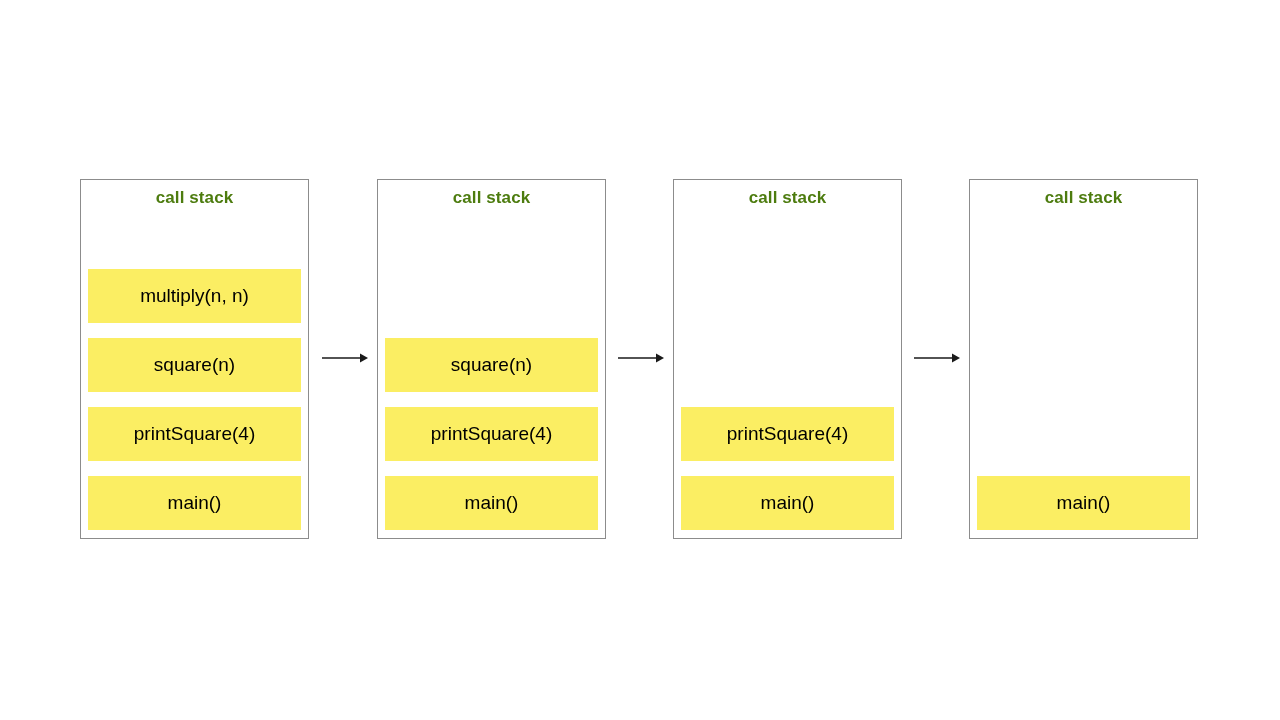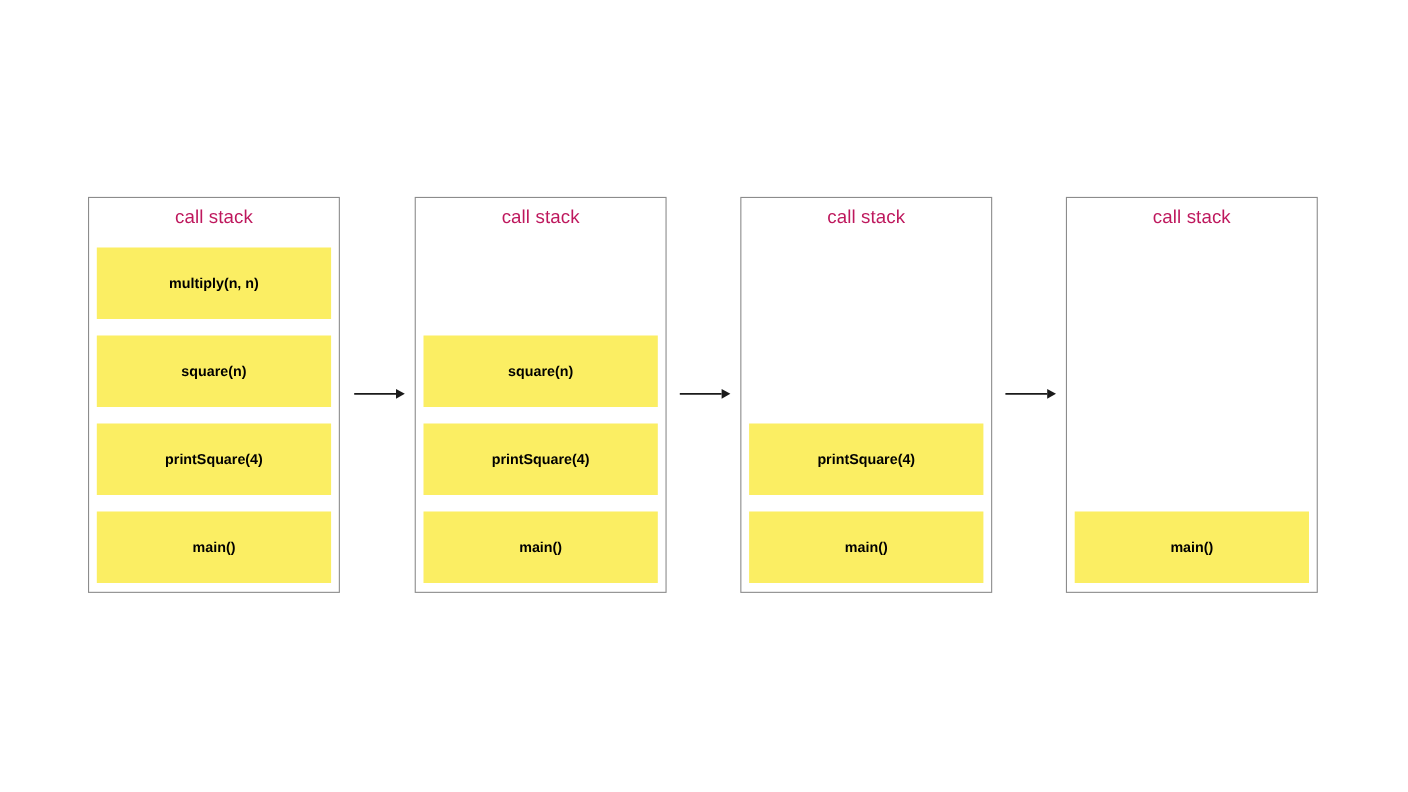--- a/index.html
+++ b/index.html
@@ -33,46 +33,46 @@
     border: 1px solid #8c8c8c;
   }
 
   .panel-title {
     position: absolute;
     left: 0;
     right: 0;
     top: 8px;
     text-align: center;
     font-size: 17px;
-    font-weight: normal;
+    font-weight: bold;
     letter-spacing: 0.1px;
     line-height: 20px;
-    color: #be185d;
+    color: #4d7c0f;
   }
 
   .frames {
     position: absolute;
     left: 7px;
     right: 7px;
     bottom: 7px;
     top: 34px;
     display: flex;
     flex-direction: column;
     justify-content: flex-end;
   }
 
   .frame {
     box-sizing: border-box;
-    height: 65px;
+    height: 54px;
     background: #fbee63;
     display: flex;
     align-items: center;
     justify-content: center;
-    font-size: 13px;
-    font-weight: bold;
+    font-size: 19px;
+    font-weight: normal;
     line-height: 22px;
     color: #000000;
     margin-bottom: 15px;
   }
   .frame:last-child {
     margin-bottom: 1px;
   }
 
   .arrow {
     position: absolute;

